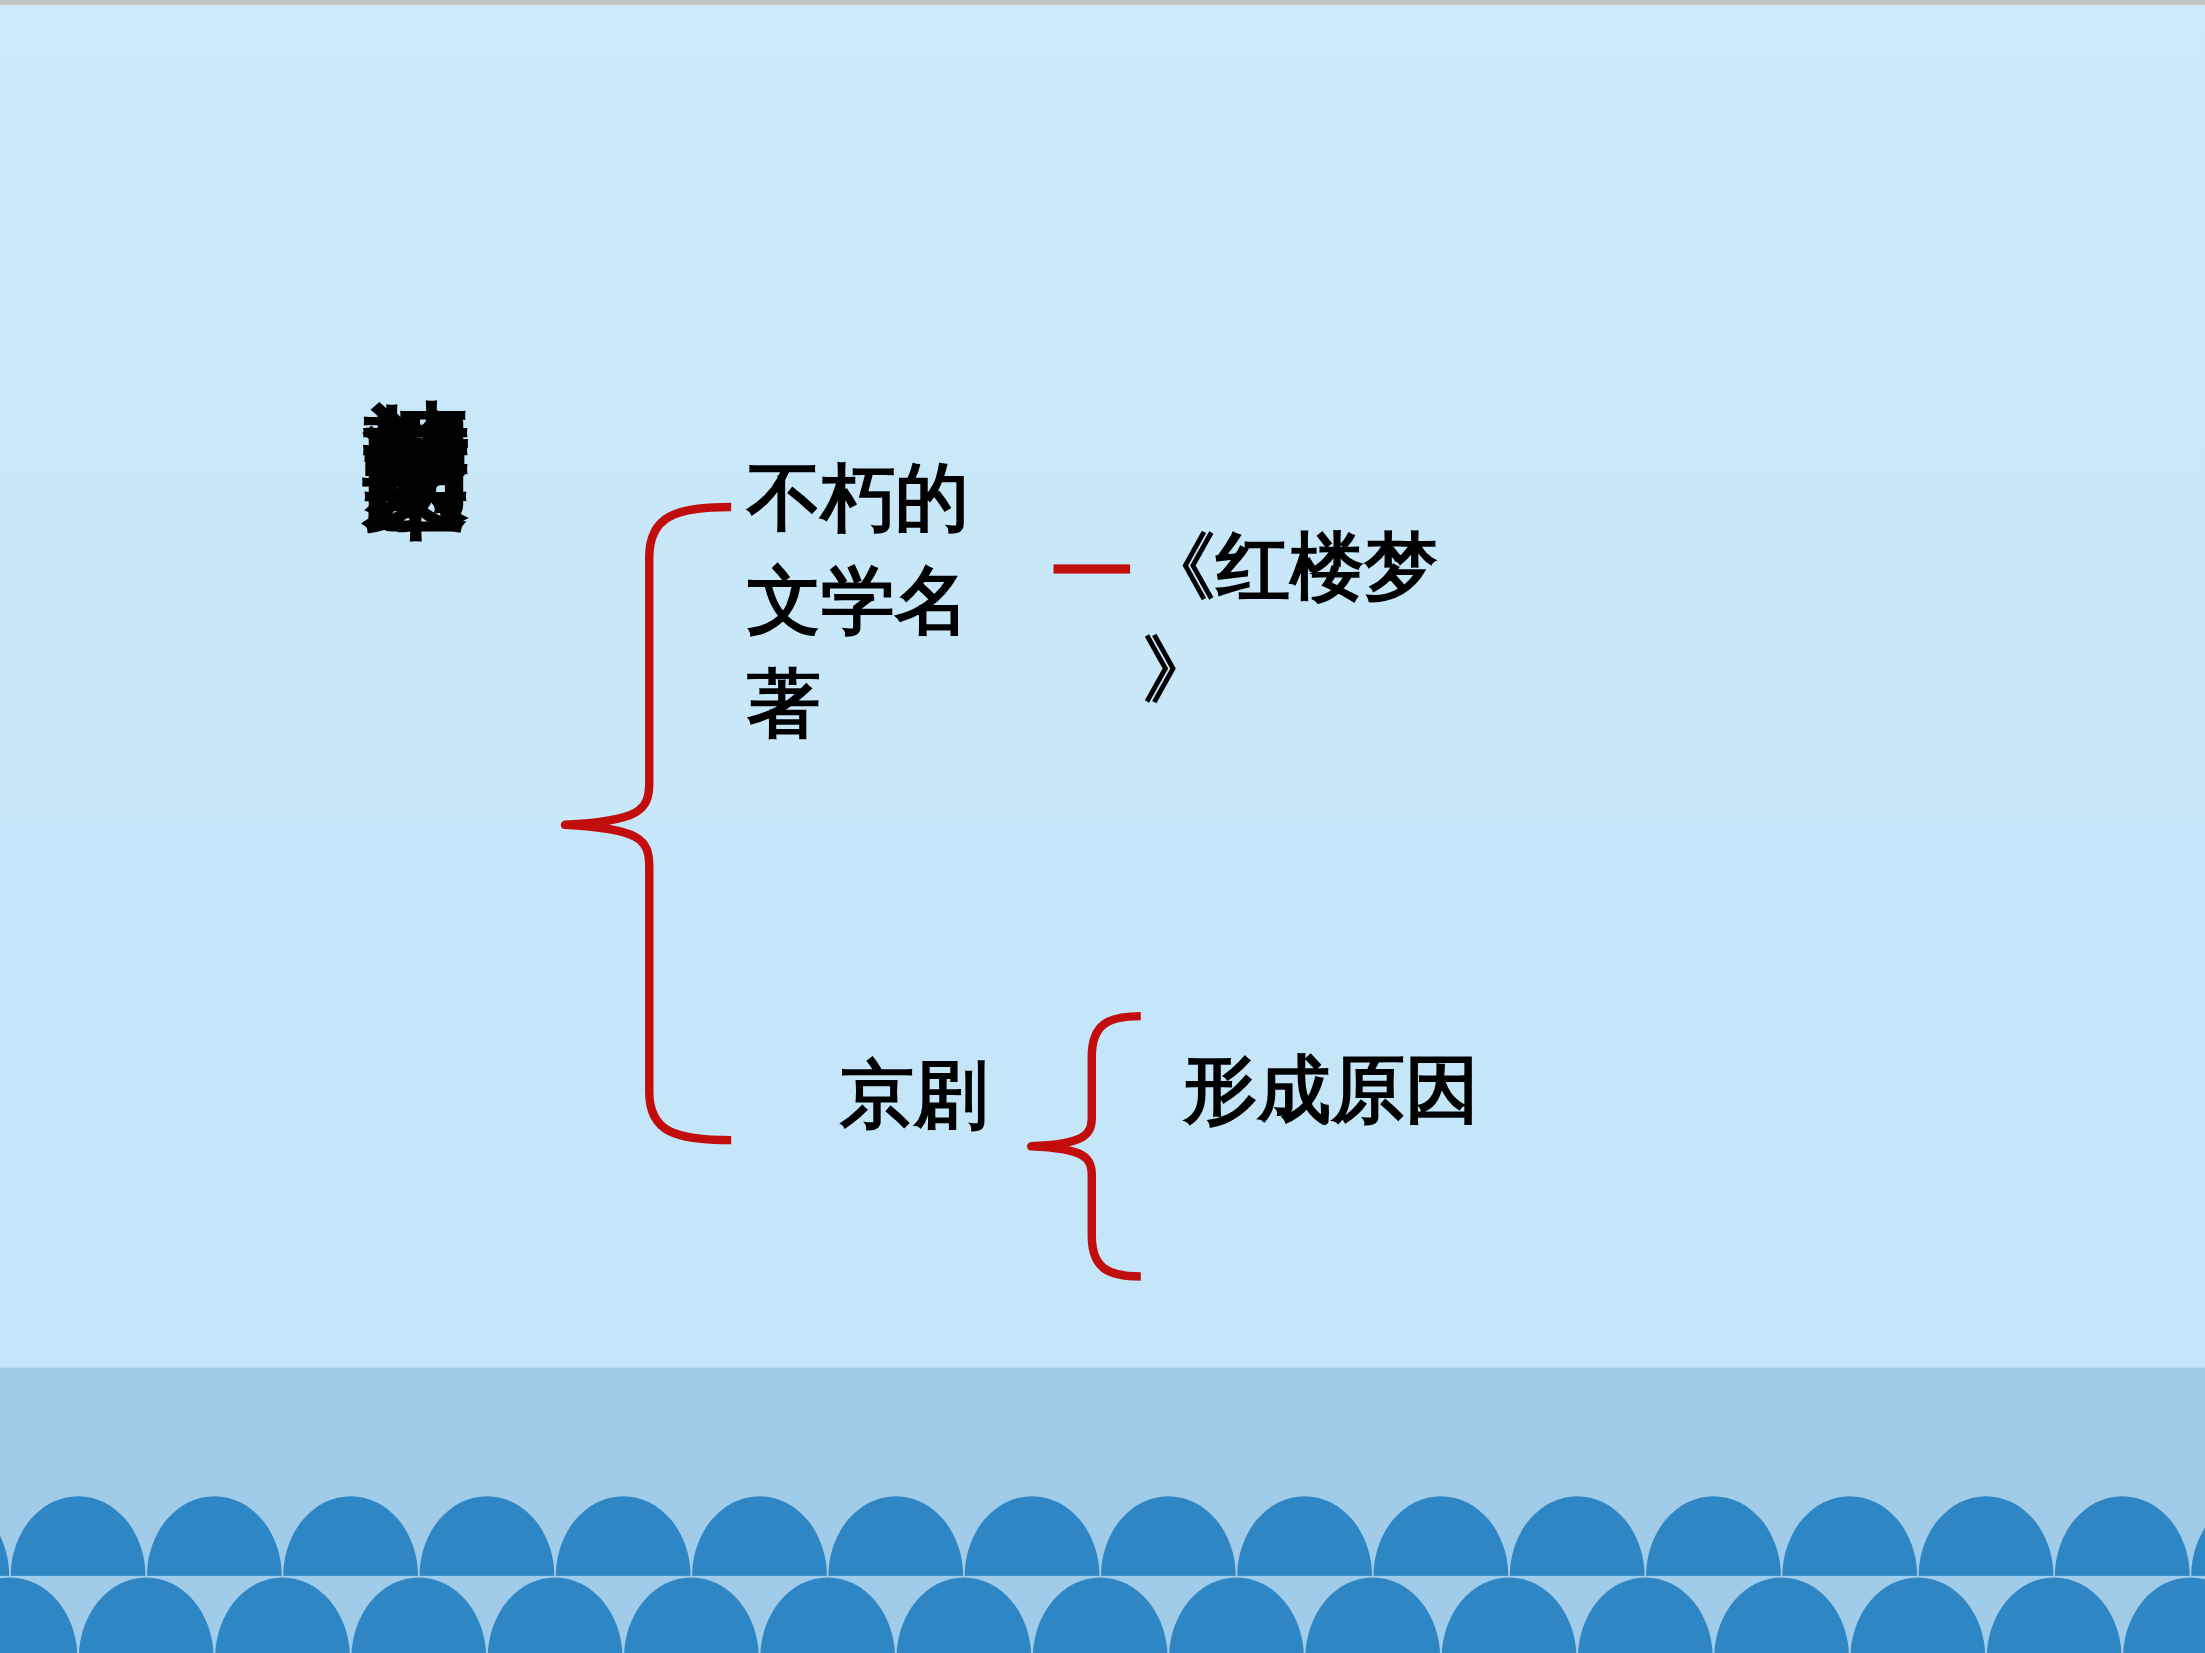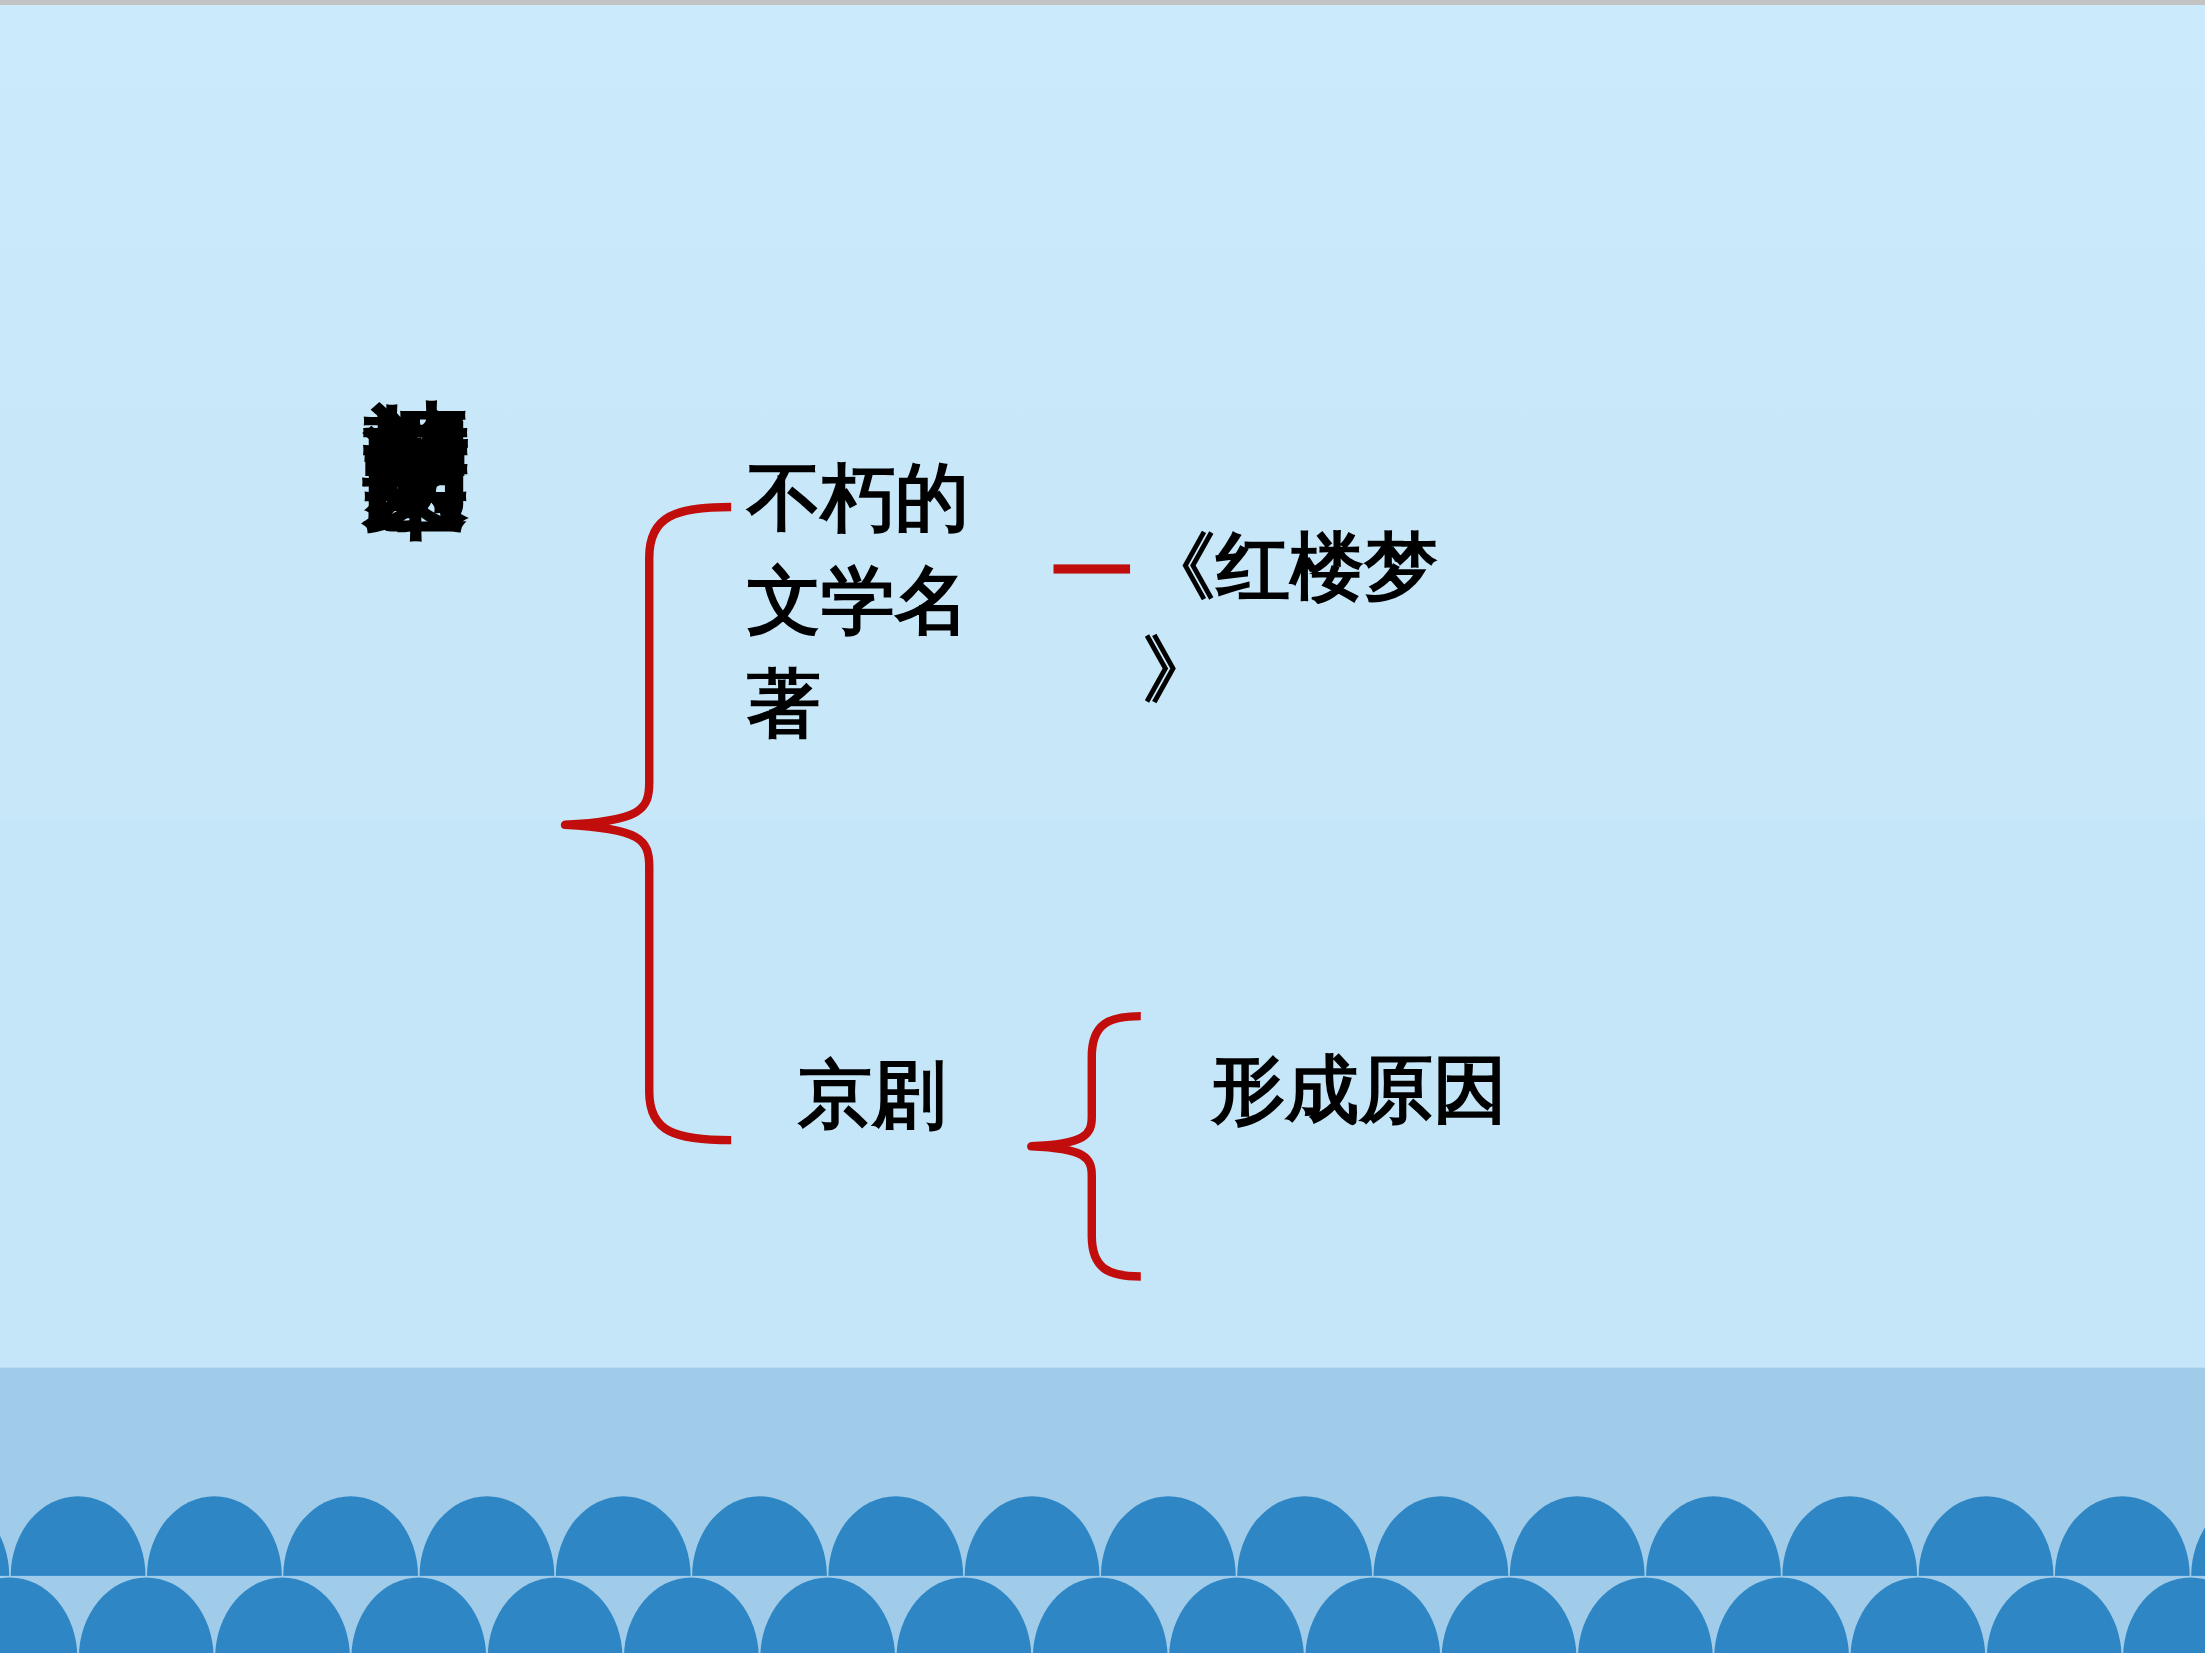--- a/index.html
+++ b/index.html
@@ -20,22 +20,22 @@
     font-size:107px;line-height:107px;letter-spacing:4.6px;
     font-weight:bold;color:#000;
   }
   .txt{
     position:absolute;
     font-size:74px;line-height:103px;font-weight:bold;color:#000;
     white-space:nowrap;
   }
   .txt-literature{left:747px;top:446px;}
   .txt-masterpiece{left:1142px;top:515px;}
-  .txt-opera{left:798px;top:1043px;}
-  .txt-reason{left:1183px;top:1038px;margin-left:28px;}
+  .txt-opera{left:840px;top:1043px;}
+  .txt-reason{left:1183px;top:1038px;}
   .txt-process{left:1183px;top:1195px;}
   .connectors{position:absolute;left:0;top:0;}
   .waves{position:absolute;left:0;top:1363px;}
 </style>
 </head>
 <body>
 
 <div class="slide">
 
   <div class="top-strip"></div>

